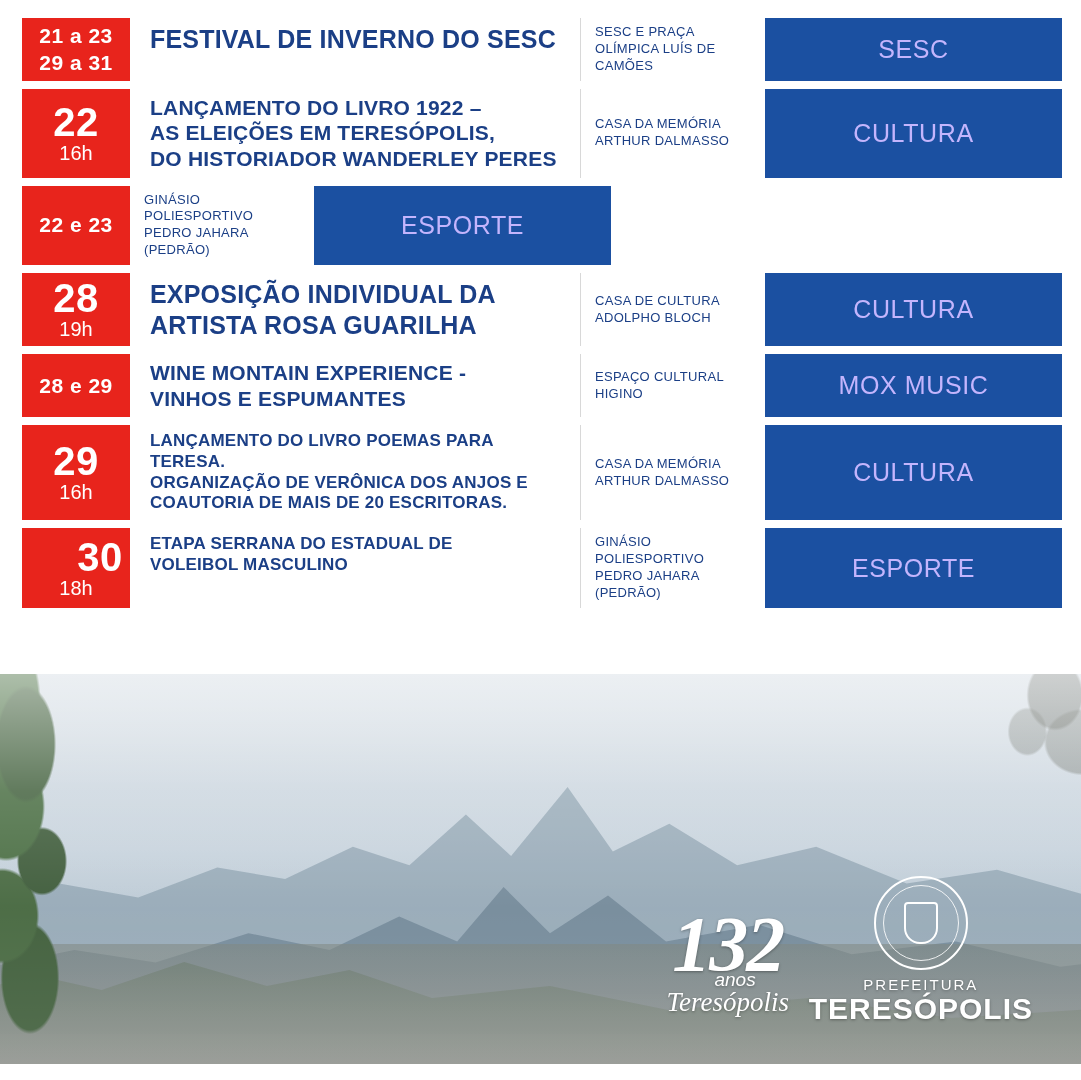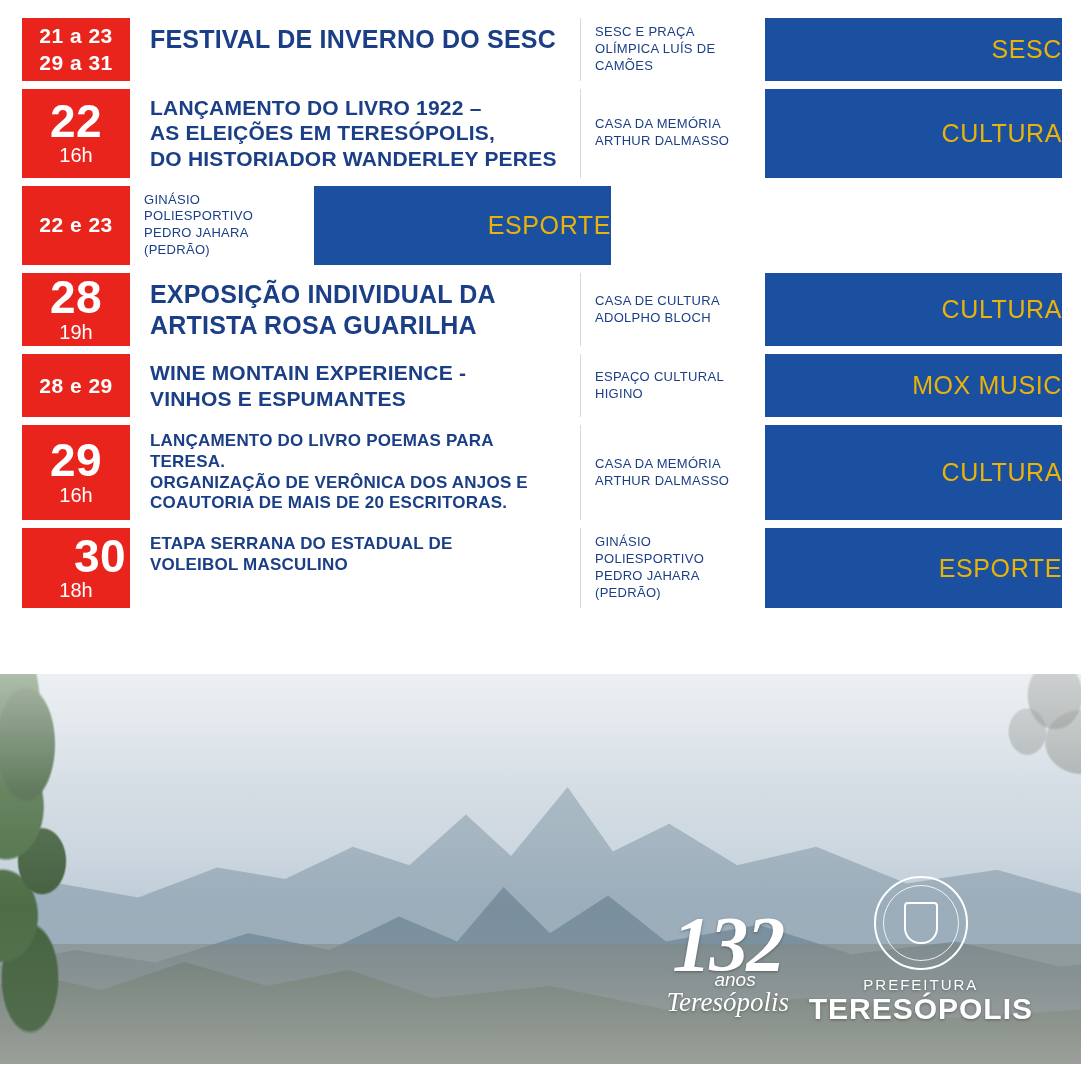--- a/index.html
+++ b/index.html
@@ -34,21 +34,21 @@
     color: #ffffff;
     display: flex;
     flex-direction: column;
     align-items: center;
     justify-content: center;
     text-align: center;
     line-height: 1.05;
     padding: 1px 2px;
   }
   .date-main { font-weight: bold; letter-spacing: 0.5px; }
-  .date-main.big { font-size: 46px; line-height: 0.95; }
+  .date-main.big { font-size: 40px; line-height: 0.95; }
   .date-main.med { font-size: 21px; line-height: 1.25; }
   .date-main.two { font-size: 21px; line-height: 1.3; }
   .date-time { font-size: 20px; font-weight: normal; margin-top: 2px; }
 
   .title-cell {
     flex: 1 1 auto;
     background: #ffffff;
     color: #1b3f86;
     display: flex;
     padding: 6px 20px 6px 20px;
@@ -78,24 +78,24 @@
     font-weight: normal;
     line-height: 1.3;
     letter-spacing: 0.3px;
     white-space: pre-line;
   }
 
   .tag-cell {
     width: 297px;
     flex: 0 0 297px;
     background: #1b50a1;
-    color: #eab308;
+    color: #c4b5fd;
     display: flex;
     align-items: center;
-    justify-content: flex-end;
+    justify-content: center;
     margin-left: 7px;
   }
   .tag-cell .tag-text {
     font-size: 25px;
     letter-spacing: 0.6px;
   }
 
   
   #photo {
     position: absolute;

